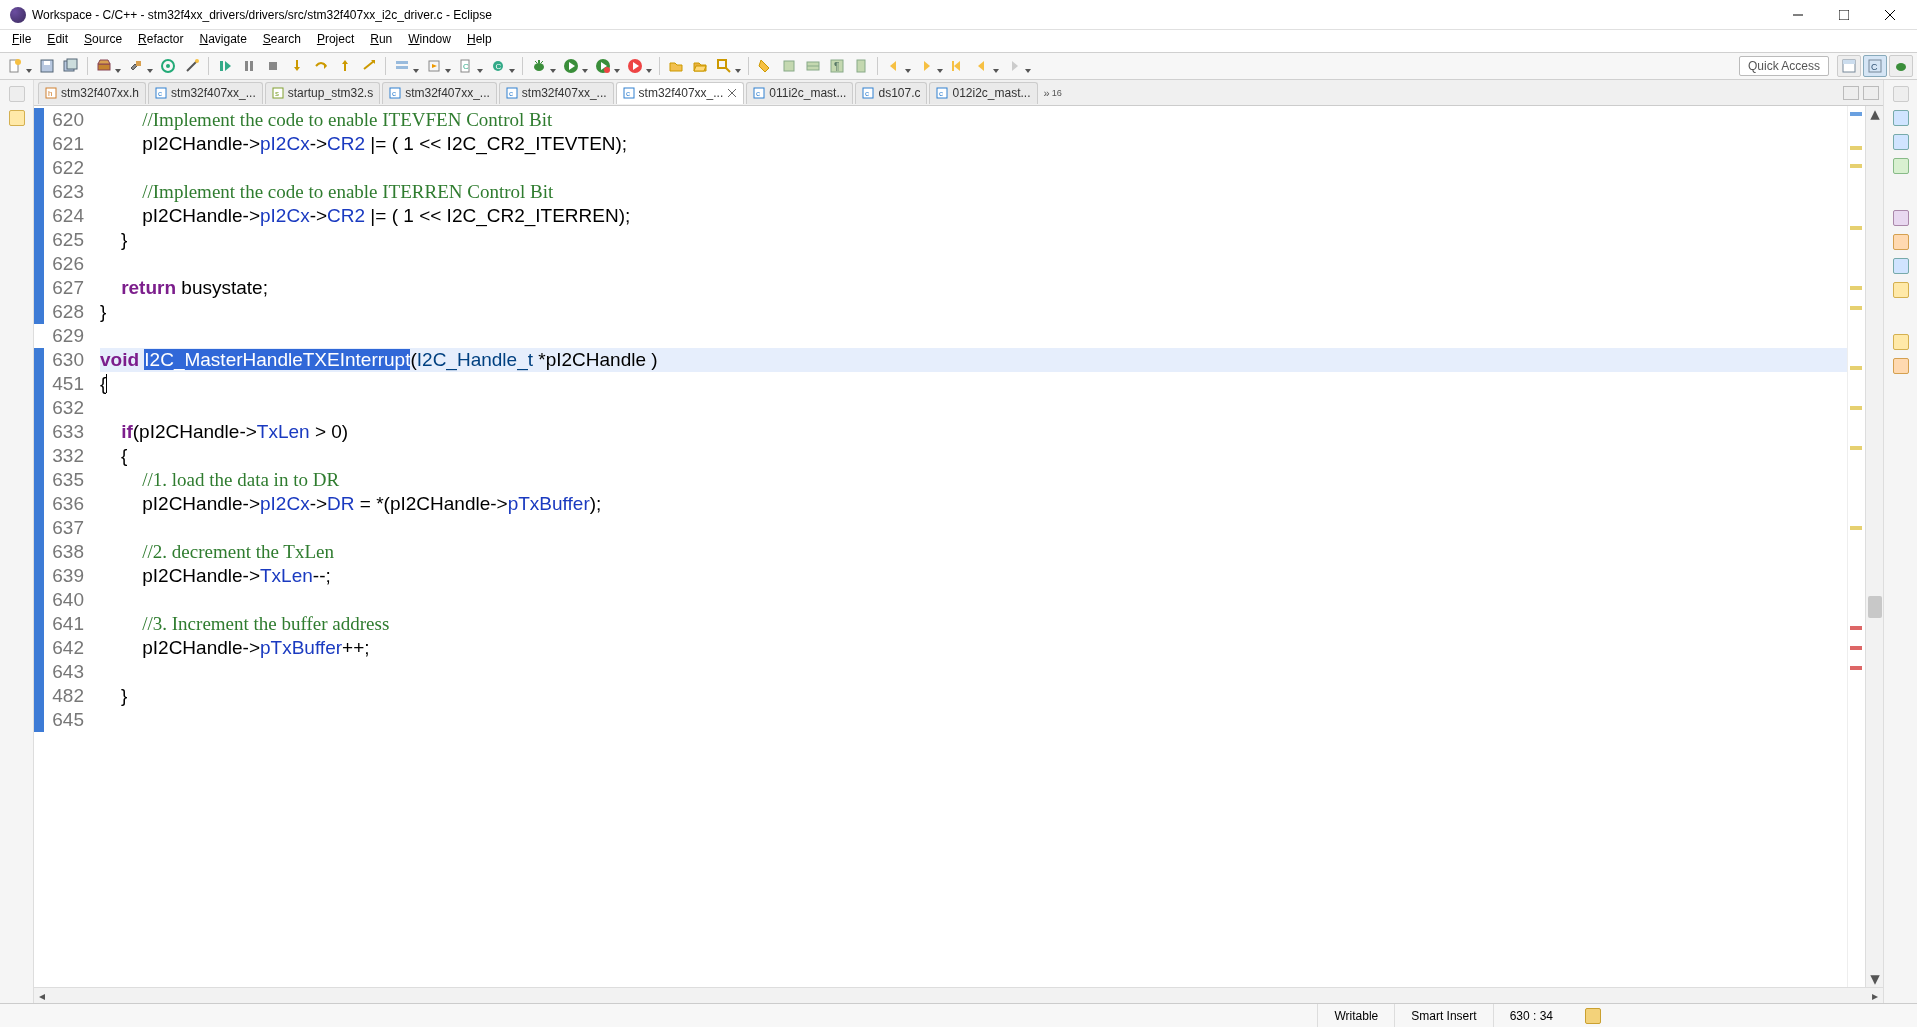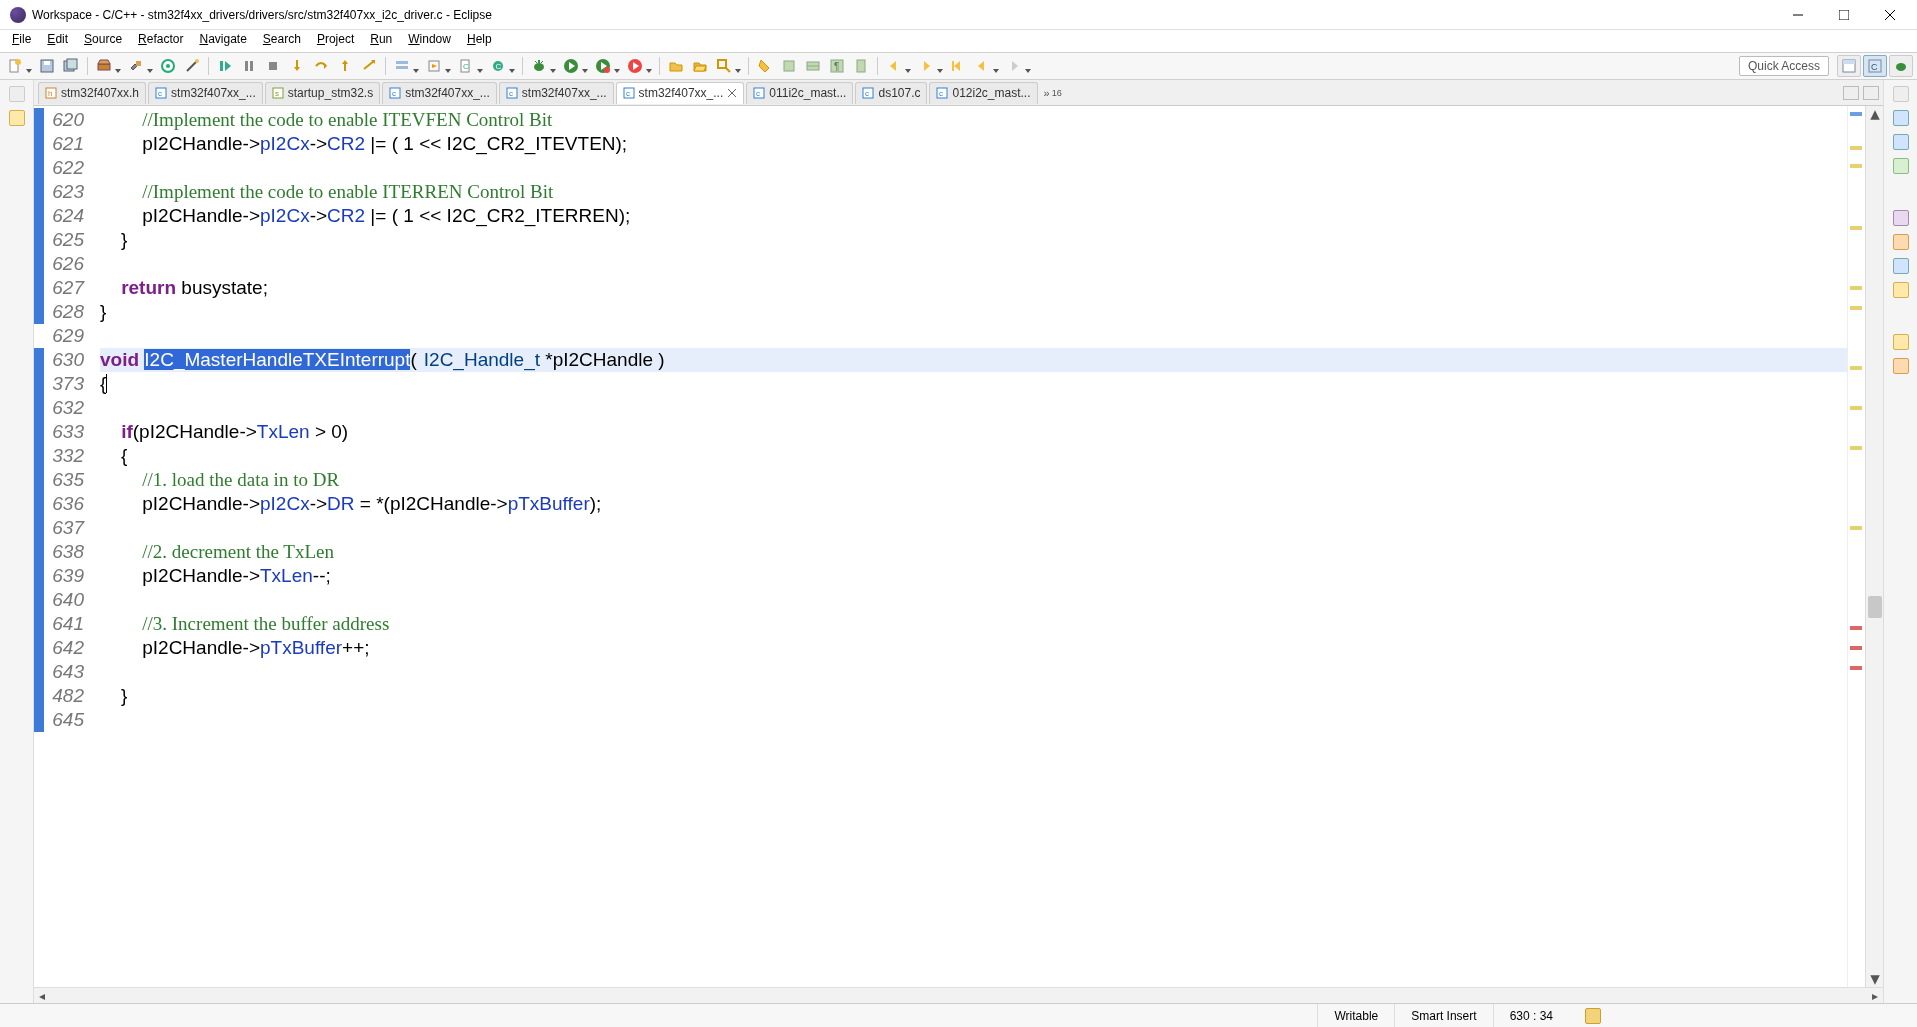--- a/index.html
+++ b/index.html
@@ -42,29 +42,29 @@
 .etab { display: flex; align-items: center; height: 22px; padding: 0 6px; background: #eaeaea; border: 1px solid #ccc; border-bottom: none; border-radius: 3px 3px 0 0; font-size: 12px; color: #333; max-width: 180px; gap: 4px; }
 .etab.active { background: #fff; font-weight: 400; }
 .etab .ficon { width: 12px; height: 12px; flex-shrink: 0; }
 .etab .label { white-space: nowrap; overflow: hidden; text-overflow: ellipsis; }
 .etab .close { width: 10px; height: 10px; flex-shrink: 0; }
 .tab-more { margin-left: 4px; font-size: 11px; color: #555; display: flex; align-items: center; gap: 2px; }
 .tab-ctrl { margin-left: auto; display: flex; gap: 4px; }
 .tab-ctrl-btn { width: 16px; height: 14px; border: 1px solid #bbb; background: #eee; }
 
 .editor-pane { flex: 1; display: flex; background: #fff; position: relative; font-family: Consolas, "Courier New", monospace; font-size: 19px; line-height: 24px; }
-.ln-col { width: 58px; text-align: right; color: #777; padding: 2px 8px 2px 0; user-select: none; position: relative; background:#fff;font-style:italic; }
+.ln-col { width: 58px; text-align: right; color: #777; padding: 2px 8px 2px 0; user-select: none; position: relative; background:#fff; }
 .blue-marker { position: absolute; left: 0; width: 10px; background: #3d7bd6; }
 .ln { height: 24px; }
 .code-col { flex: 1; padding: 2px 0 2px 8px; white-space: pre; color: #000; position: relative; }
 .code-ln { height: 24px; }
 .kwd { color: #7c1e8c; font-weight: bold; }
 .comment { color: #2f7c2f; font-family: Liberation Serif, serif; }
 .member { color: #1a3ac0; }
-.type { color: #004080; margin-left: 7px; }
+.type { color: #004080; }
 .highlight-line { background: #e6eefc; display: inline-block; width: 100%; height: 24px; }
 .sel { background: #3068d8; color: #fff; }
 .text-cursor { display: inline-block; width: 1px; height: 19px; background: #000; vertical-align: middle; position: relative; top:-1px; border: none;}
 
 .overview { width: 18px; background: #fff; border-left: 1px solid #eee; position: relative; }
 .ov-mark { position: absolute; left: 2px; width: 12px; height: 4px; }
 .ov-mark.y { background: #e6d070; }
 .ov-mark.b { background: #6aa0e0; }
 .vscroll { width: 18px; background: #f2f2f2; border-left: 1px solid #ddd; position: relative; }
 .vthumb { position: absolute; left: 2px; width: 14px; background: #c8c8c8; border-radius: 2px; }
@@ -443,21 +443,21 @@
           <div class="ln">621</div>
           <div class="ln">622</div>
           <div class="ln">623</div>
           <div class="ln">624</div>
           <div class="ln">625</div>
           <div class="ln">626</div>
           <div class="ln">627</div>
           <div class="ln">628</div>
           <div class="ln">629</div>
           <div class="ln">630</div>
-          <div class="ln">373</div>
+          <div class="ln">451</div>
           <div class="ln">632</div>
           <div class="ln">633</div>
           <div class="ln">332</div>
           <div class="ln">635</div>
           <div class="ln">636</div>
           <div class="ln">637</div>
           <div class="ln">638</div>
           <div class="ln">639</div>
           <div class="ln">640</div>
           <div class="ln">641</div>

